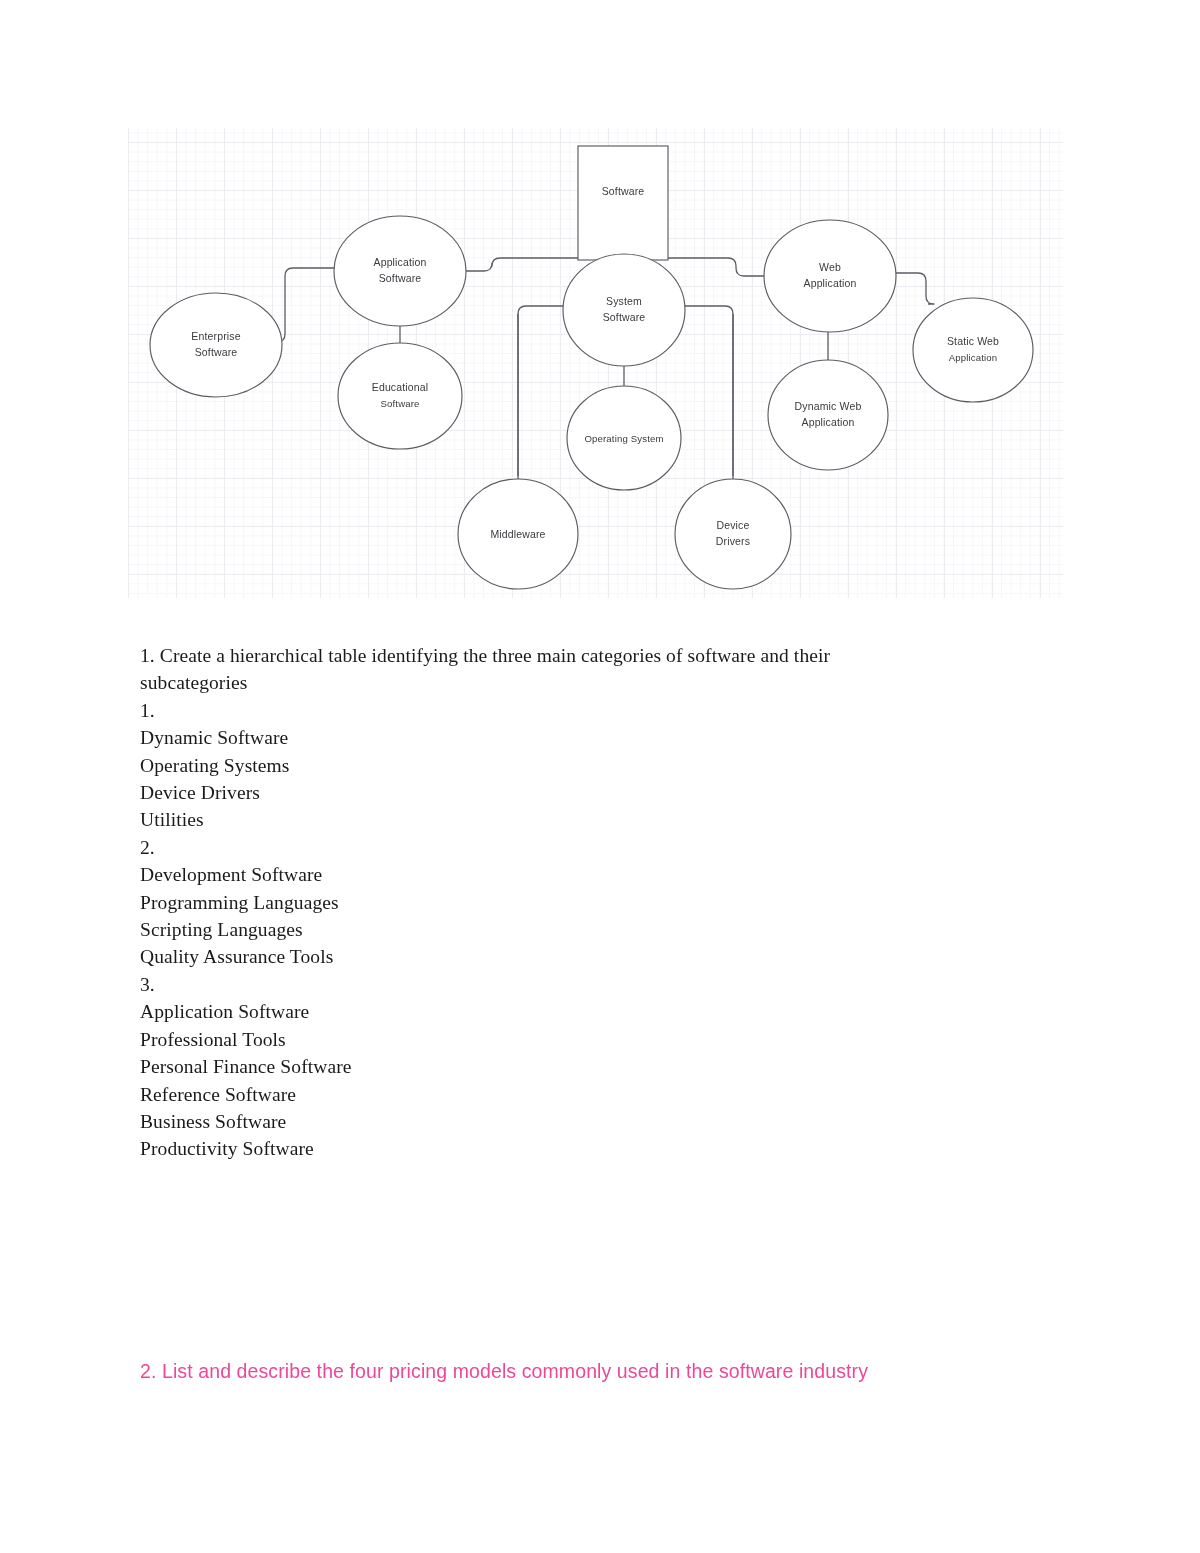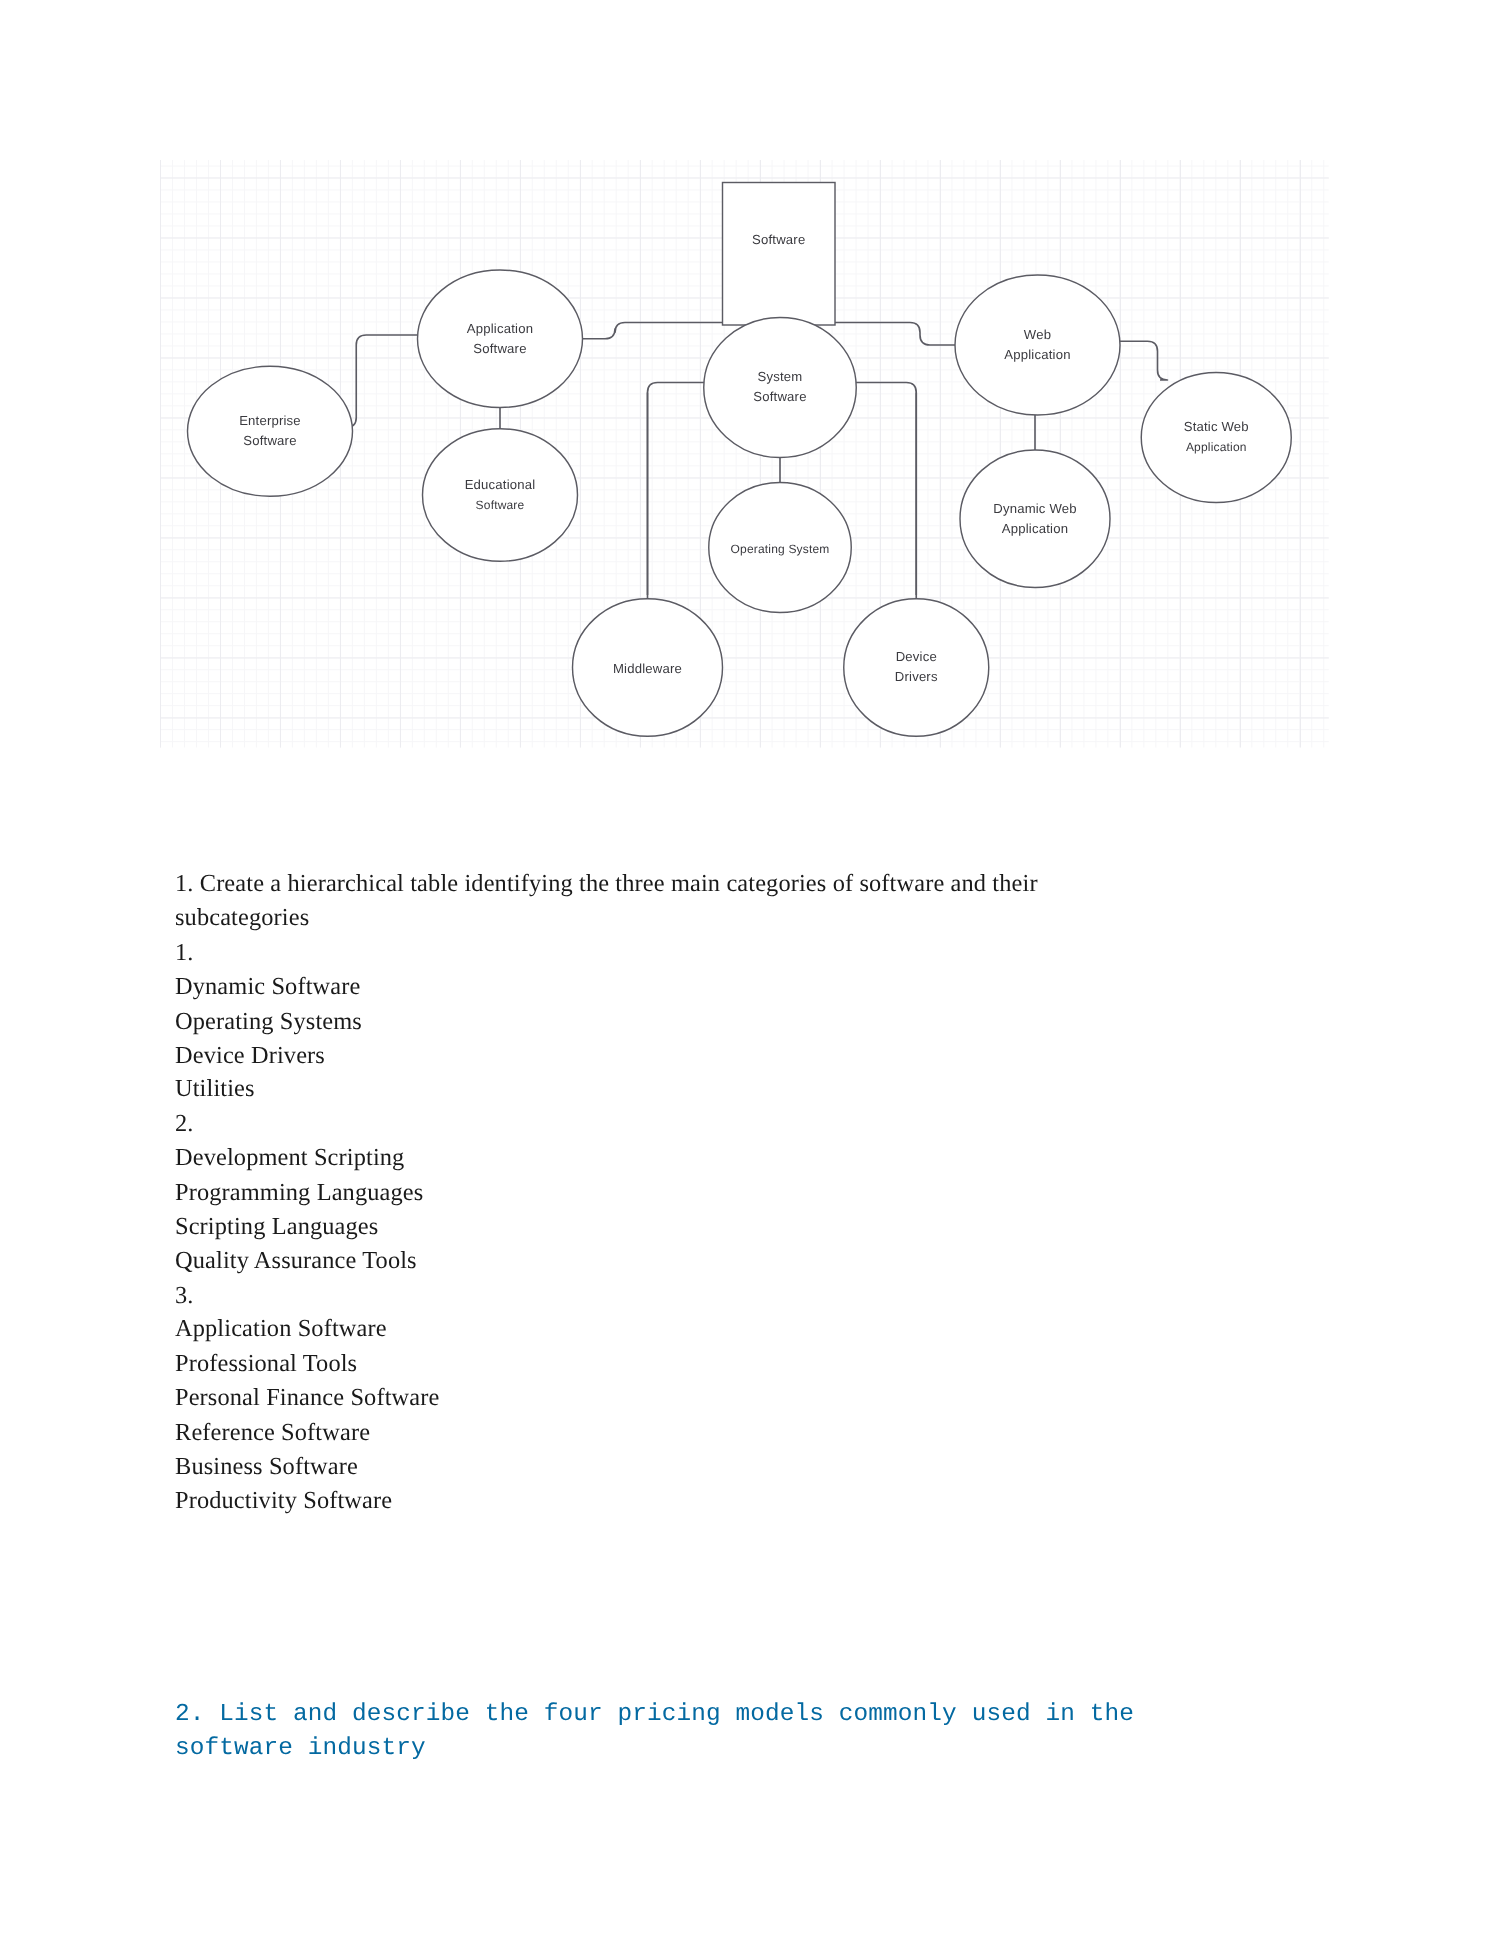--- a/index.html
+++ b/index.html
@@ -53,39 +53,39 @@
     stroke:#5b5b63;
     stroke-width:1.3;
     stroke-linecap:butt;
     stroke-linejoin:round;
   }
 
   
   .doc-text{
     position:absolute;
     left:140px;
-    top:694px;
+    top:642px;
     width:840px;
     font-family:"Liberation Serif", serif;
     font-size:19.5px;
     line-height:27.4px;
     color:#1a1a1a;
     letter-spacing:0.1px;
   }
   .doc-text p{margin:0;}
   .doc-text .para{margin:0;}
   .q2{
     position:absolute;
     left:140px;
     top:1338px;
     width:860px;
-    font-family:Liberation Mono, monospace;
+    font-family:Liberation Sans, sans-serif;
     font-size:19.5px;
     line-height:27.4px;
-    color:#0369a1;
+    color:#ec4899;
     letter-spacing:0.1px;
   }
 </style>
 </head>
 <body>
 
 <div class="page">
 
   <div class="diagram-wrap">
     <div class="diagram-grid"></div>
@@ -192,21 +192,21 @@
 
   <div class="doc-text">
     <p class="para">1. Create a hierarchical table identifying the three main categories of software and their</p>
     <p class="para">subcategories</p>
     <p class="para">1.</p>
     <p class="para">Dynamic Software</p>
     <p class="para">Operating Systems</p>
     <p class="para">Device Drivers</p>
     <p class="para">Utilities</p>
     <p class="para">2.</p>
-    <p class="para">Development Scripting</p>
+    <p class="para">Development Software</p>
     <p class="para">Programming Languages</p>
     <p class="para">Scripting Languages</p>
     <p class="para">Quality Assurance Tools</p>
     <p class="para">3.</p>
     <p class="para">Application Software</p>
     <p class="para">Professional Tools</p>
     <p class="para">Personal Finance Software</p>
     <p class="para">Reference Software</p>
     <p class="para">Business Software</p>
     <p class="para">Productivity Software</p>

